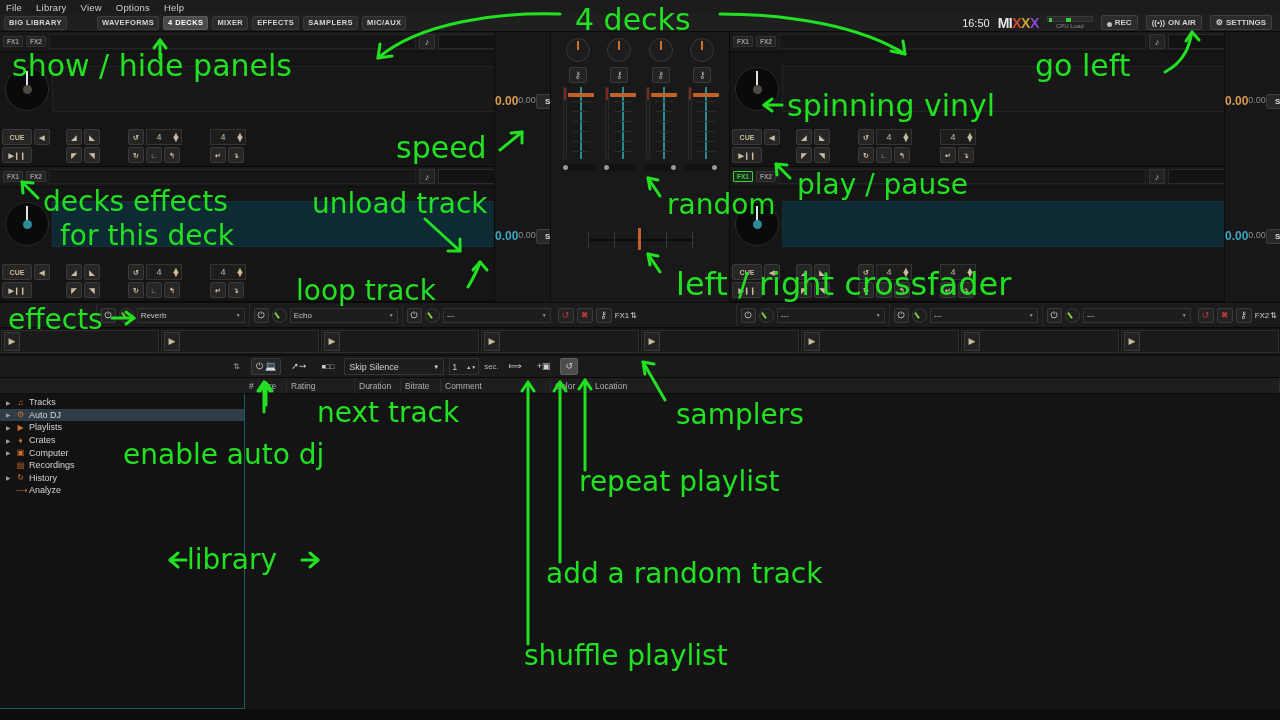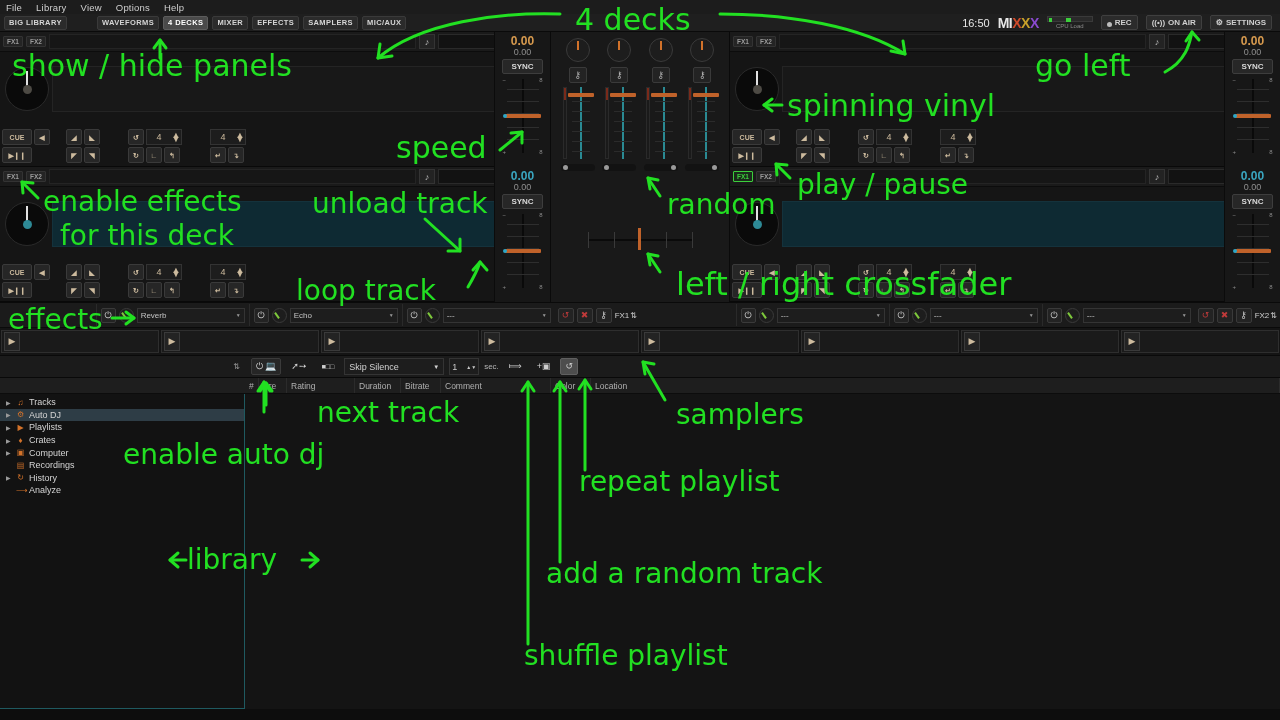--- a/index.html
+++ b/index.html
@@ -77,21 +77,21 @@
   .numbox{ display:flex;align-items:center;background:#1d1d1d;border:1px solid #333;
     height:16px;}
   .numbox span{ width:24px;text-align:center;font-size:9px;color:#cdbb9e;}
   .numbox .sp{ width:10px;display:flex;flex-direction:column;align-items:center;
     font-size:5px;color:#999;line-height:4px;}
   .gapL{ margin-left:14px;}
   .gapM{ margin-left:26px;}
 
   
   .ratecol{ width:56px; background:#171717; border-left:1px solid #0b0b0b;
-    display:flex;flex-direction:column;align-items:center;padding-top:2px;flex:none;}
+    display:flex;flex-direction:row;align-items:center;padding-top:2px;flex:none;}
   .bpm1{ font-size:12px;font-weight:bold;color:#d79a4e;}
   .bpm2{ font-size:9px;color:#8f8f8f;margin-top:-1px;}
   .syncb{ font-size:8px;font-weight:bold;color:#d8d8d8;background:#272727;
     border:1px solid #3d3d3d;border-radius:2px;padding:2px 8px;margin-top:2px;}
   .rate{ position:relative;width:44px;height:78px;margin-top:3px;}
   .rate .trk{ position:absolute;left:50%;top:2px;width:2px;height:74px;margin-left:-1px;background:#0a0a0a;}
   .rate .tick{ position:absolute;left:6px;width:32px;height:1px;background:#2e2e2e;}
   .rate .hand{ position:absolute;left:4px;width:36px;height:4px;background:#c0622a;border-radius:1px;}
   .rate .hand i{position:absolute;left:-2px;top:0;width:4px;height:4px;background:#2aa7c8;border-radius:50%;}
   .rate .lbl{ position:absolute;font-size:6px;color:#8a8a8a;}
@@ -1072,21 +1072,21 @@
         <path d="M170 560 l 8 -7 M170 560 l 8 7"></path>
         <path d="M318 560 l -16 0"></path>
         <path d="M318 560 l -8 -7 M318 560 l -8 7"></path>
       </g>
     </svg>
     <div class="atxt" style="left:575px;top:2px;font-size:30px">4 decks</div>
     <div class="atxt" style="left:12px;top:48px;font-size:30px">show / hide panels</div>
     <div class="atxt" style="left:1035px;top:48px;font-size:30px">go left</div>
     <div class="atxt" style="left:787px;top:88px;font-size:30px">spinning vinyl</div>
     <div class="atxt" style="left:396px;top:130px;font-size:30px">speed</div>
-    <div class="atxt" style="left:43px;top:185px;font-size:28px">enable effects</div>
+    <div class="atxt" style="left:43px;top:185px;font-size:28px">decks effects</div>
     <div class="atxt" style="left:60px;top:219px;font-size:28px">for this deck</div>
     <div class="atxt" style="left:312px;top:187px;font-size:28px">unload track</div>
     <div class="atxt" style="left:667px;top:188px;font-size:28px">random</div>
     <div class="atxt" style="left:797px;top:168px;font-size:28px">play / pause</div>
     <div class="atxt" style="left:296px;top:274px;font-size:28px">loop track</div>
     <div class="atxt" style="left:676px;top:265px;font-size:32px">left / right crossfader</div>
     <div class="atxt" style="left:8px;top:303px;font-size:28px">effects</div>
     <div class="atxt" style="left:317px;top:396px;font-size:28px">next track</div>
     <div class="atxt" style="left:676px;top:398px;font-size:28px">samplers</div>
     <div class="atxt" style="left:123px;top:438px;font-size:28px">enable auto dj</div>

